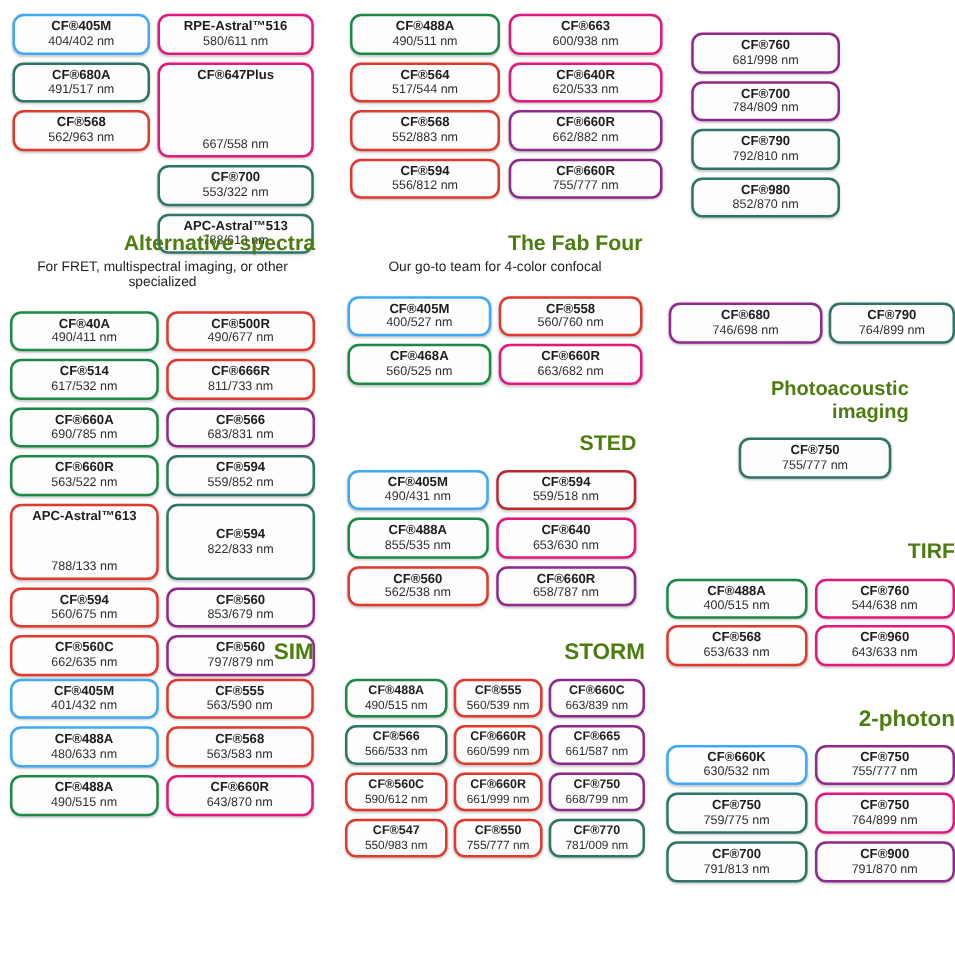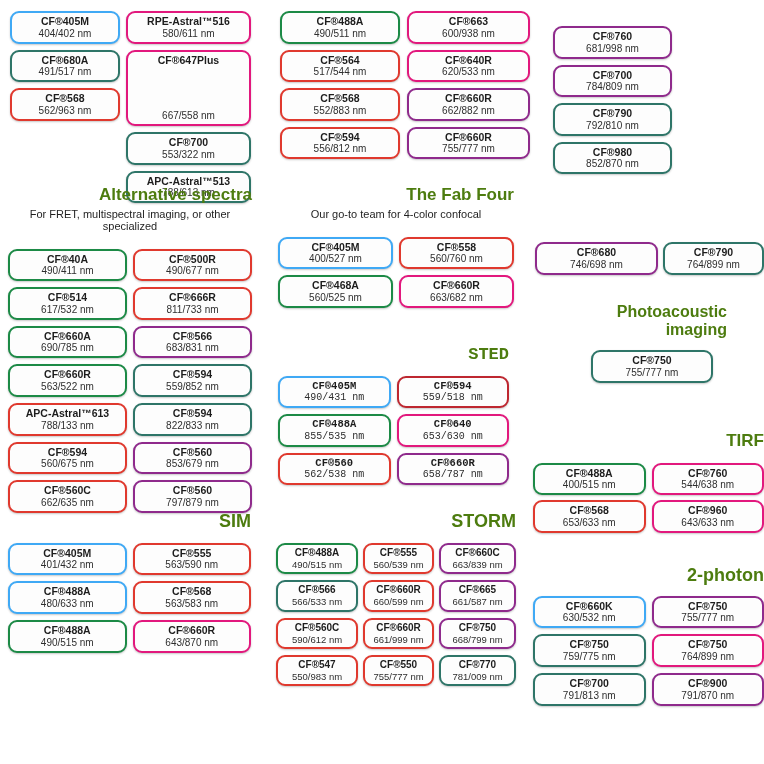--- a/index.html
+++ b/index.html
@@ -40,21 +40,21 @@
   #sec-fabfour{left:278px;top:186px;width:236px;}
   #sec-fabfour .sec-title{font-size:17px;}
   #sec-fabfour .pill-grid{margin-top:17px;}
 
   #right-pair{position:absolute;left:535px;top:242px;width:229px;display:grid;grid-template-columns:123px 1fr;gap:5px;}
 
   #sec-photoacoustic{left:540px;top:303px;width:224px;}
   #sec-photoacoustic .sec-title{font-size:16px;width:150px;margin:0 auto;}
   #sec-photoacoustic .pill-grid{width:122px;margin:12px auto 0;grid-template-columns:1fr;}
 
-  #sec-sted{left:278px;top:346px;width:231px;font-family:Liberation Mono, monospace;}
+  #sec-sted{left:278px;top:346px;width:231px;}
   #sec-sted .sec-title{font-size:17px;}
   #sec-sted .pill-grid{margin-top:11px;}
   #sec-sted .pill{min-height:30px;}
 
   #sec-tirf{left:533px;top:432px;width:231px;}
   #sec-tirf .sec-title{font-size:17px;}
   #sec-tirf .pill-grid{margin-top:12px;gap:5px 6px;}
 
   #sec-sim{left:8px;top:512px;width:243px;}
   #sec-sim .sec-title{font-size:18px;}
@@ -192,21 +192,21 @@
           <div class="pem">683/831 nm</div>
         </div>
         <div class="pill" style="border-color: rgb(28, 138, 70);">
           <div class="pname">CF®660R</div>
           <div class="pem">563/522 nm</div>
         </div>
         <div class="pill" style="border-color: rgb(46, 117, 104);">
           <div class="pname">CF®594</div>
           <div class="pem">559/852 nm</div>
         </div>
-        <div class="pill" style="border-color: rgb(224, 57, 46);">
+        <div class="pill" style="border-color: rgb(224, 57, 46); gap: 28px;">
           <div class="pname">APC-Astral™613</div>
           <div class="pem">788/133 nm</div>
         </div>
         <div class="pill" style="border-color: rgb(46, 117, 104);">
           <div class="pname">CF®594</div>
           <div class="pem">822/833 nm</div>
         </div>
         <div class="pill" style="border-color: rgb(224, 57, 46);">
           <div class="pname">CF®594</div>
           <div class="pem">560/675 nm</div>

